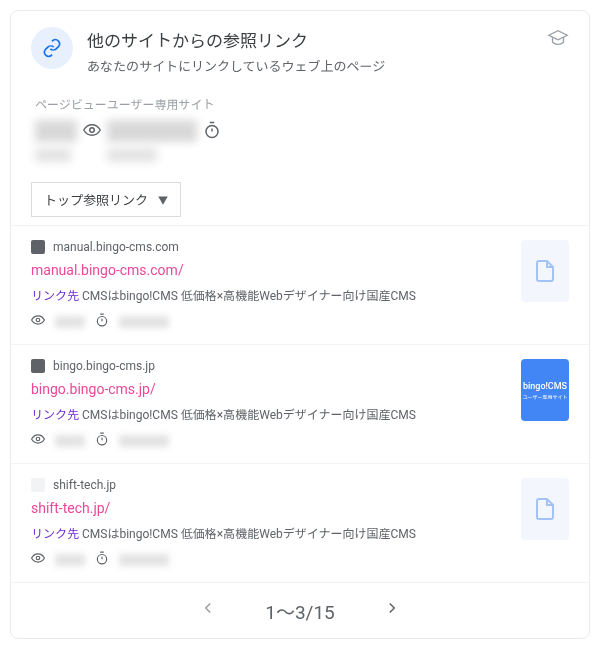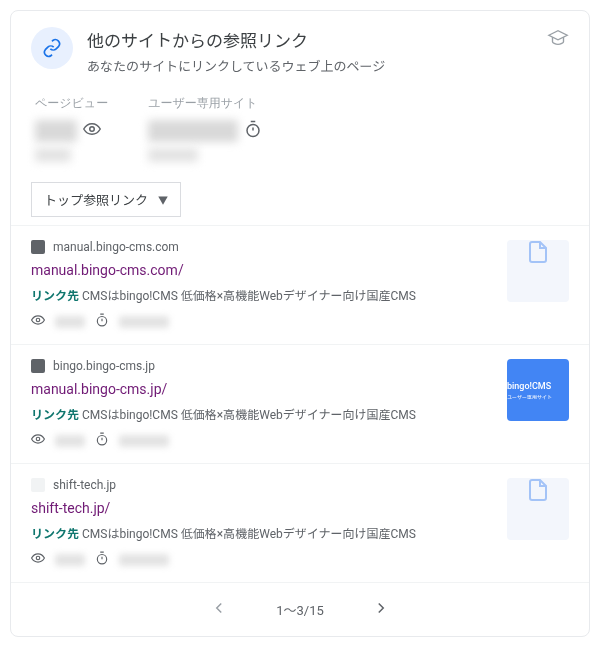--- a/index.html
+++ b/index.html
@@ -31,22 +31,20 @@
   flex-shrink: 0;
 }
 .header-text { flex: 1; }
 .header-title { font-size: 17px; color: #3c4043; margin-bottom: 4px; }
 .header-sub { font-size: 13px; color: #5f6368; }
 .grad-icon { color: #9aa0a6; }
 
 .metrics {
   display: flex;
   padding: 8px 24px 16px 24px;
-  gap: 40px;
-  font-family: Liberation Serif, serif;
 }
 .metric-label { font-size: 12px; color: #9aa0a6; margin-bottom: 8px; }
 .metric-val-row { display: flex; align-items: center; gap: 6px; margin-bottom: 6px; }
 .blur-lg { width: 42px; height: 22px; background: #d9d9d9; filter: blur(4px); border-radius: 2px; }
 .blur-lg2 { width: 90px; height: 22px; background: #d9d9d9; filter: blur(4px); border-radius: 2px; }
 .blur-sm { width: 36px; height: 14px; background: #e3e3e3; filter: blur(4px); border-radius: 2px; }
 .blur-sm2 { width: 50px; height: 14px; background: #e3e3e3; filter: blur(4px); border-radius: 2px; }
 .icon-mini { color: #5f6368; }
 
 .dropdown {
@@ -66,46 +64,46 @@
 .list { }
 .row {
   border-top: 1px solid #f1f3f4;
   padding: 14px 20px 14px 20px;
   display: flex;
 }
 .row-body { flex: 1; min-width: 0; }
 .row-host { display: flex; align-items: center; gap: 8px; font-size: 12px; color: #5f6368; margin-bottom: 8px; }
 .favicon { width: 14px; height: 14px; background: #5f6368; border-radius: 2px; display:flex; align-items:center; justify-content:center; }
 .favicon.light { background: #f1f3f4; }
-.row-link { color: #701a75; font-size: 14px; margin-bottom: 8px; word-break: break-all; }
+.row-link { color: #ec4899; font-size: 14px; margin-bottom: 8px; word-break: break-all; }
 .row-desc { font-size: 12px; color: #5f6368; margin-bottom: 10px; }
-.row-desc .lbl { color: #0f766e; font-weight: bold; }
+.row-desc .lbl { color: #6d28d9; }
 .row-stats { display: flex; align-items: center; gap: 10px; }
 .row-stats .bmini { width: 30px; height: 12px; background: #e3e3e3; filter: blur(3px); border-radius: 2px; }
 .row-stats .bmini2 { width: 50px; height: 12px; background: #e3e3e3; filter: blur(3px); border-radius: 2px; }
 .thumb {
-  width: 62px; height: 62px;
+  width: 48px; height: 62px;
   background: #f3f6fc;
   border-radius: 4px;
-  display: flex; justify-content: center;
+  display: flex; align-items: center; justify-content: center;
   flex-shrink: 0;
 }
 .thumb.blue { background: #4285f4; color: #fff; flex-direction: column; font-size: 9px; font-weight: 500; }
 .thumb.blue .sub { font-size: 5px; opacity: .85; margin-top: 2px; }
 .doc-icon { color: #a3c3f7; }
 
 .pager {
   border-top: 1px solid #f1f3f4;
   padding: 12px 0;
   display: flex;
   align-items: center;
   justify-content: center;
   gap: 44px;
   color: #5f6368;
-  font-size: 13px;
+  font-size: 19px;
 }
 .pager .nav { color: #9aa0a6; cursor: pointer; padding: 4px; }
 .pager .nav.enabled { color: #5f6368; }
 </style>
 </head>
 <body>
 
 <div class="card">
 
   <div class="header">
@@ -187,21 +185,21 @@
           </svg>
       </div>
     </div>
 
     <div class="row">
       <div class="row-body">
         <div class="row-host">
           <span class="favicon"></span>
           <span>bingo.bingo-cms.jp</span>
         </div>
-        <div class="row-link">manual.bingo-cms.jp/</div>
+        <div class="row-link">bingo.bingo-cms.jp/</div>
         <div class="row-desc"><span class="lbl">リンク先</span> <span>CMSはbingo!CMS 低価格×高機能Webデザイナー向け国産CMS</span></div>
         <div class="row-stats">
           <span class="icon-mini"><svg width="14" height="14" viewBox="0 0 24 24" fill="none" stroke="currentColor" stroke-width="2">
                 <path d="M1 12s4-7 11-7 11 7 11 7-4 7-11 7S1 12 1 12z"></path>
                 <circle cx="12" cy="12" r="3"></circle>
               </svg></span>
           <div class="bmini"></div>
           <span class="icon-mini"><svg width="14" height="14" viewBox="0 0 24 24" fill="none" stroke="currentColor" stroke-width="2">
                 <circle cx="12" cy="14" r="8"></circle>
                 <path d="M12 10v4M9 2h6"></path>

